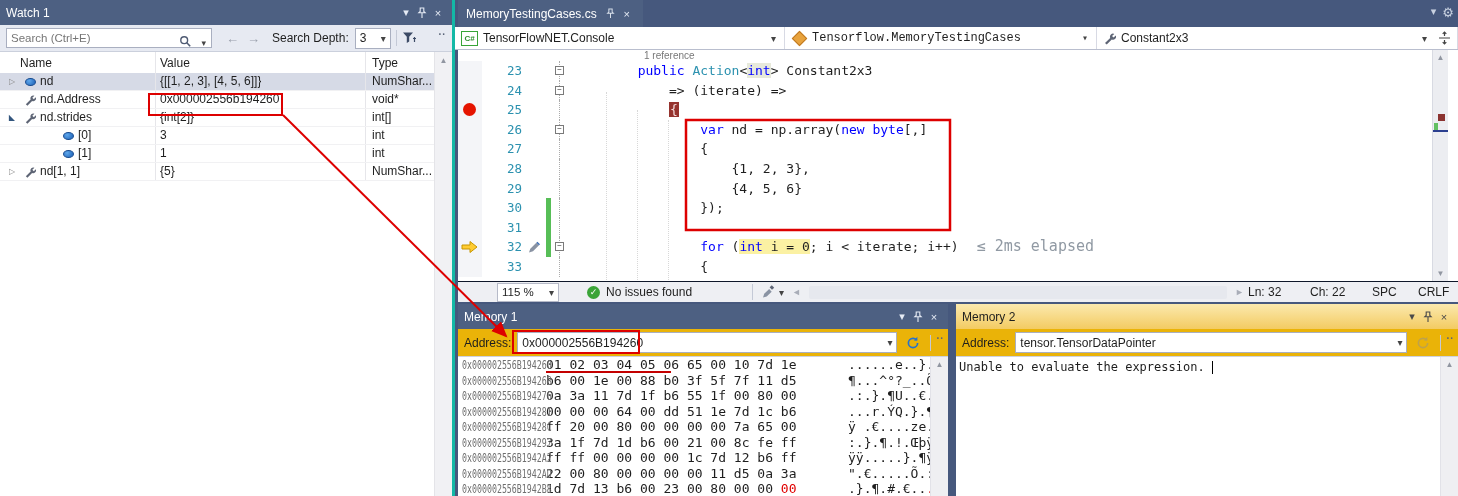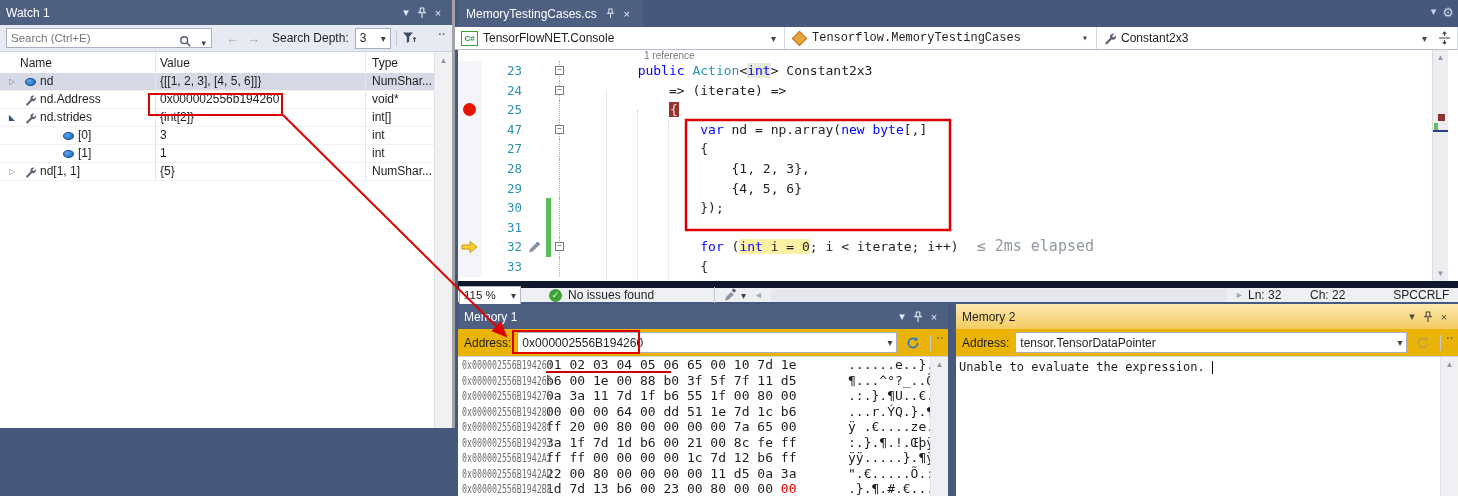--- a/index.html
+++ b/index.html
@@ -16,21 +16,21 @@
   .titlebar.gold .tb-ico{color:#4A4A4A;}
 
   .toolbar{position:absolute;left:0;right:0;height:28px;background:#eab308;border-bottom:1px solid #CDD2DF;
            display:flex;align-items:center;box-sizing:border-box;padding:0 4px;}
   .combo{height:21px;background:#FFFFFF;border:1px solid #A9AFC0;display:flex;align-items:center;
          box-sizing:border-box;padding:0 4px;position:relative;}
   .combo .caret{margin-left:auto;color:#444;font-size:10px;padding-left:4px;}
   .overflow-dots{color:#5A6478;font-weight:bold;letter-spacing:1px;font-size:10px;align-self:flex-start;margin-top:1px;}
 
   
-  #watch{position:absolute;left:0;top:0;width:455px;height:428px;background:#FFFFFF;border-right:3px solid #a3a3a3;box-sizing:border-box;}
+  #watch{position:absolute;left:0;top:0;width:455px;height:496px;background:#FFFFFF;border-right:3px solid #14b8a6;box-sizing:border-box;}
   #watch-search{position:absolute;left:0;top:25px;right:0;height:27px;background:#E7EAF2;border-bottom:1px solid #CBD0DC;
                 display:flex;align-items:center;padding:0 6px;box-sizing:border-box;}
   #watch-search input{width:196px;height:18px;border:1px solid #A9AFC0;font:11.5px "Liberation Sans",sans-serif;
                       color:#1E1E1E;padding:0 4px;outline:none;}
   #watch-search input::placeholder{color:#767676;}
   .nav-arrow{color:#9AA0AC;font-size:13px;padding:0 4px;}
   .sep{width:1px;height:16px;background:#C4C9D6;margin:0 5px;}
   #watch-grid-head{position:absolute;left:0;top:52px;right:17px;height:21px;background:#FFFFFF;
                    border-bottom:1px solid #E3E3E6;display:flex;}
   .col-name{flex:0 0 156px;border-right:1px solid #E6E6EA;box-sizing:border-box;padding-left:20px;display:flex;align-items:center;}
@@ -76,22 +76,22 @@
   .tk-k{color:#0000FF;} .tk-t{color:#2B91AF;} .tk-p{color:#1E1E1E;}
   .tk-kr{color:#0000FF;background:#E7E9DB;}
   .tk-hk{color:#0000FF;background:#FBF1A3;} .tk-hp{color:#1E1E1E;background:#FBF1A3;}
   .tk-br{color:#F5DCDC;background:#96342F;padding:0 1px;}
   .tk-perf{color:#9099A3;font-size:15px;}
   #codelens{height:11px;line-height:11px;font-size:10px;color:#787878;padding-left:186px;font-family:"Liberation Sans",sans-serif;}
   .bp-dot{position:absolute;left:5px;top:3px;width:13px;height:13px;border-radius:50%;background:#E51400;}
   .guide{position:absolute;border-left:1px dotted #D8D8D8;width:0;z-index:0;}
 
   #ed-vscroll{position:absolute;left:1432px;top:50px;width:16px;height:231px;background:#ECEDF1;border-left:1px solid #D8DAE2;box-sizing:border-box;}
-  #ed-bottom{position:absolute;left:458px;top:281px;right:0;height:21px;background:#EEEFF3;border-top:7px solid #0f172a;
-             display:flex;align-items:center;box-sizing:border-box;}
+  #ed-bottom{position:absolute;left:458px;top:281px;right:0;height:21px;background:#EEEFF3;border-top:1px solid #0f172a;
+             display:flex;align-items:center;box-sizing:border-box;padding-left:38px;}
   #zoom-combo{width:62px;height:19px;background:#FFF;border:1px solid #B6BAC8;margin-left:1px;display:flex;align-items:center;
               padding:0 4px;box-sizing:border-box;font-size:11.5px;}
   .health-dot{width:13px;height:13px;border-radius:50%;background:#3AA437;color:#FFF;font-size:9px;line-height:13px;
               text-align:center;margin:0 6px 0 28px;}
   #hscroll-track{flex:1;height:13px;background:#E6E8EE;margin:0 4px;border-radius:2px;}
   #ed-status{display:flex;gap:0;align-items:center;margin-right:6px;}
   #ed-status span{display:inline-block;text-align:left;}
 
   
   #memory1{position:absolute;left:458px;top:304px;width:490px;height:192px;background:#FFFFFF;}
@@ -343,21 +343,21 @@
             <span class="bp-dot"></span>
           </div>
           <div class="cell-num">25</div>
           <div class="cell-pen"></div>
           <div class="cell-chg"></div>
           <div class="cell-out line"></div>
           <div class="cell-code"><span class="tk-p">            </span><span class="tk-br">{</span></div>
         </div>
         <div class="code-row">
           <div class="cell-bp"></div>
-          <div class="cell-num">47</div>
+          <div class="cell-num">26</div>
           <div class="cell-pen"></div>
           <div class="cell-chg"></div>
           <div class="cell-out line">
             <span class="out-box">−</span>
           </div>
           <div class="cell-code"><span class="tk-p">                </span><span class="tk-k">var</span><span class="tk-p"> nd = np.array(</span><span class="tk-k">new</span><span class="tk-p"> </span><span class="tk-k">byte</span><span class="tk-p">[,]</span></div>
         </div>
         <div class="code-row">
           <div class="cell-bp"></div>
           <div class="cell-num">27</div>
@@ -450,21 +450,21 @@
           <path d="M2 12.5l1.2-3.8 5-4.6 2.5 2.7-5 4.6z" fill="#8A93A3"></path>
         </svg>
     </span>
     <span style="color:#444;font-size:10px;margin-right:4px;">▾</span>
     <span class="nav-arrow" style="font-size:9px;color:#A9ADB8;">◄</span>
     <div id="hscroll-track"></div>
     <span class="nav-arrow" style="font-size:9px;color:#A9ADB8;">►</span>
     <div id="ed-status">
       <span style="width:62px;">Ln: 32</span>
       <span style="width:62px;">Ch: 22</span>
-      <span style="width:46px;text-align:right;">SPC</span>
+      <span style="width:46px;">SPC</span>
       <span style="width:34px;">CRLF</span>
     </div>
   </div>
 
   <div id="memory1">
     <div class="titlebar">
       <span class="t-label">Memory 1</span>
       <span class="tb-ico">▾</span>
       <span class="tb-ico">
         <svg class="ico" width="12" height="12" viewBox="0 0 12 12">

